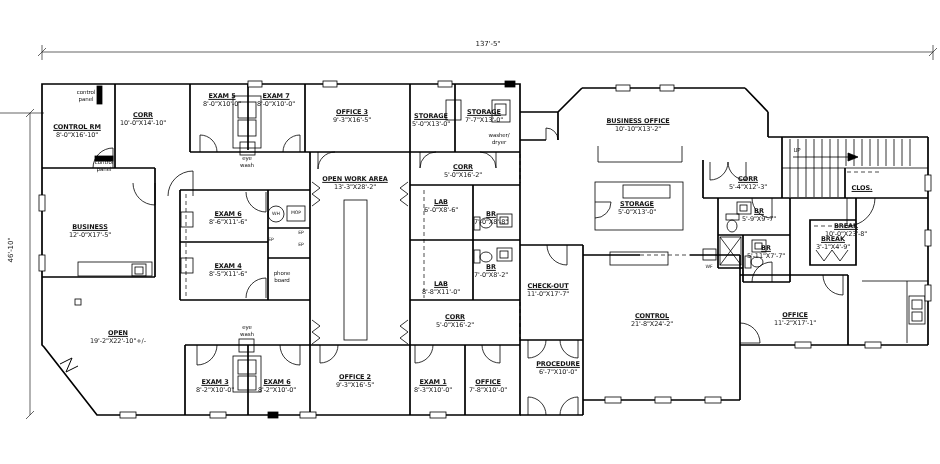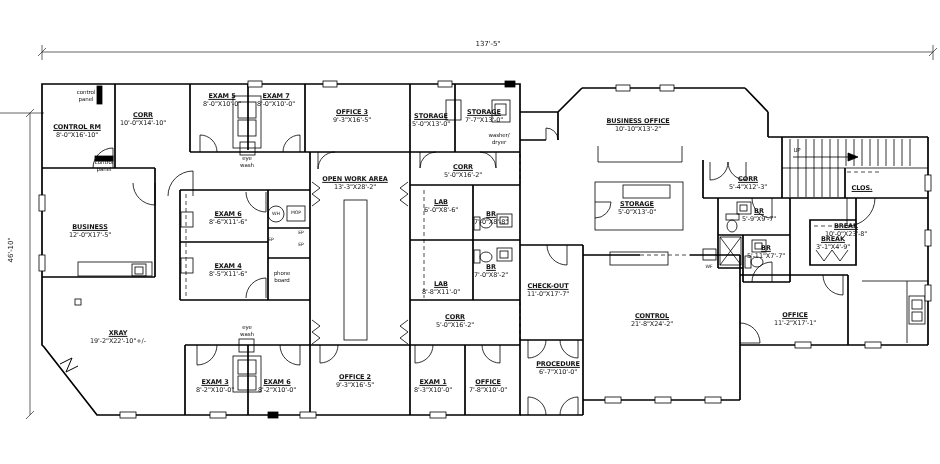--- a/index.html
+++ b/index.html
@@ -178,21 +178,21 @@
 <div class="lbl" style="left:637px;top:208px"><span class="nm">STORAGE</span><span class="dm">5'-0"X13'-0"</span></div>
 <div class="lbl" style="left:748px;top:183px"><span class="nm">CORR</span><span class="dm">5'-4"X12'-3"</span></div>
 <div class="lbl" style="left:355px;top:183px"><span class="nm">OPEN WORK AREA</span><span class="dm">13'-3"X28'-2"</span></div>
 <div class="lbl" style="left:228px;top:218px"><span class="nm">EXAM 6</span><span class="dm">8'-6"X11'-6"</span></div>
 <div class="lbl" style="left:228px;top:270px"><span class="nm">EXAM 4</span><span class="dm">8'-5"X11'-6"</span></div>
 <div class="lbl" style="left:441px;top:206px"><span class="nm">LAB</span><span class="dm">6'-0"X8'-6"</span></div>
 <div class="lbl" style="left:491px;top:218px"><span class="nm">BR</span><span class="dm">7'-0"X8'-8"</span></div>
 <div class="lbl" style="left:491px;top:271px"><span class="nm">BR</span><span class="dm">7'-0"X8'-2"</span></div>
 <div class="lbl" style="left:441px;top:288px"><span class="nm">LAB</span><span class="dm">8'-8"X11'-0"</span></div>
 <div class="lbl" style="left:90px;top:231px"><span class="nm">BUSINESS</span><span class="dm">12'-0"X17'-5"</span></div>
-<div class="lbl" style="left:118px;top:337px"><span class="nm">XRAY</span><span class="dm">19'-2"X22'-10"+/-</span></div>
+<div class="lbl" style="left:118px;top:337px"><span class="nm">OPEN</span><span class="dm">19'-2"X22'-10"+/-</span></div>
 <div class="lbl" style="left:215px;top:386px"><span class="nm">EXAM 3</span><span class="dm">8'-2"X10'-0"</span></div>
 <div class="lbl" style="left:277px;top:386px"><span class="nm">EXAM 6</span><span class="dm">8'-2"X10'-0"</span></div>
 <div class="lbl" style="left:355px;top:381px"><span class="nm">OFFICE 2</span><span class="dm">9'-3"X16'-5"</span></div>
 <div class="lbl" style="left:433px;top:386px"><span class="nm">EXAM 1</span><span class="dm">8'-3"X10'-0"</span></div>
 <div class="lbl" style="left:488px;top:386px"><span class="nm">OFFICE</span><span class="dm">7'-8"X10'-0"</span></div>
 <div class="lbl" style="left:455px;top:321px"><span class="nm">CORR</span><span class="dm">5'-0"X16'-2"</span></div>
 <div class="lbl" style="left:548px;top:290px"><span class="nm">CHECK-OUT</span><span class="dm">11'-0"X17'-7"</span></div>
 <div class="lbl" style="left:558px;top:368px"><span class="nm">PROCEDURE</span><span class="dm">6'-7"X10'-0"</span></div>
 <div class="lbl" style="left:652px;top:320px"><span class="nm">CONTROL</span><span class="dm">21'-8"X24'-2"</span></div>
 <div class="lbl" style="left:759px;top:215px"><span class="nm">BR</span><span class="dm">5'-9"X9'-7"</span></div>

